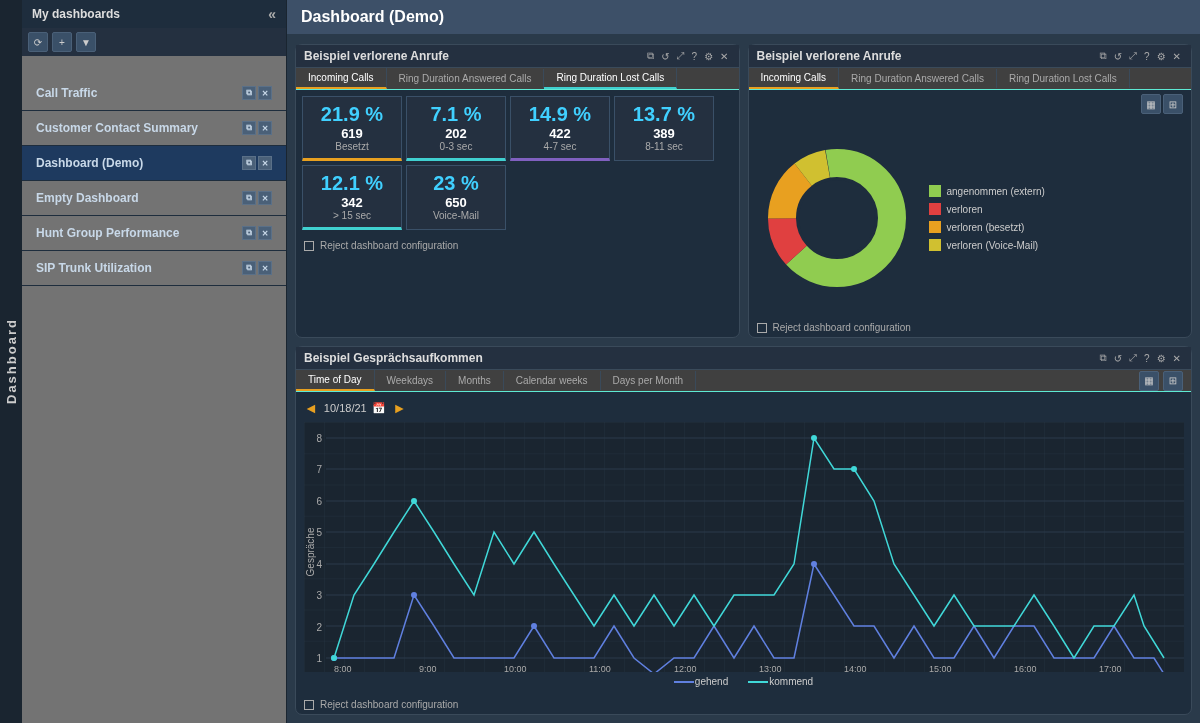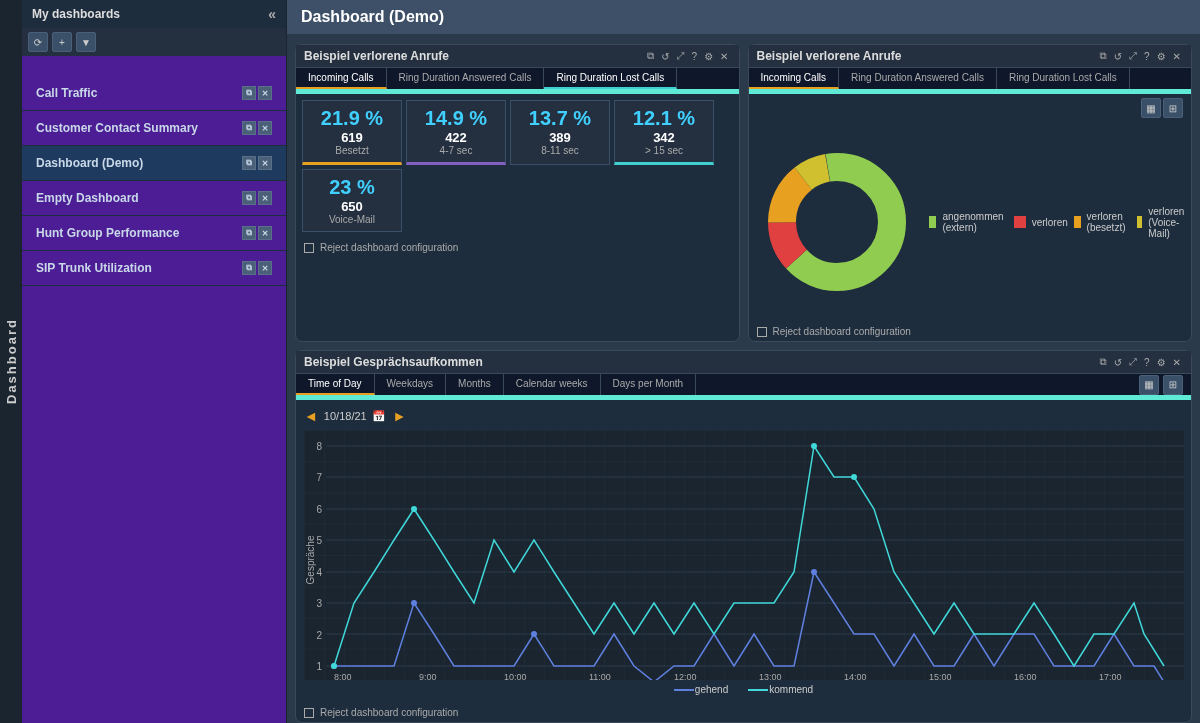--- a/index.html
+++ b/index.html
@@ -7,21 +7,21 @@
 
     
     .sidebar-label {
       width: 22px; background: #1a2530; display: flex; align-items: center; justify-content: center;
       writing-mode: vertical-rl; text-orientation: mixed; transform: rotate(180deg);
       font-size: 13px; font-weight: bold; color: #ccc; letter-spacing: 2px;
     }
 
     
     .left-panel {
-      width: 265px; background: #4c1d95; display: flex; flex-direction: column;
+      width: 265px; background: #737373; display: flex; flex-direction: column;
       border-right: 1px solid #1a2530;
     }
 
     .left-panel-header {
       background: #1e2d3d; padding: 6px 10px; display: flex; justify-content: space-between; align-items: center;
       font-weight: bold; font-size: 12px; color: #ddd;
     }
 
     .left-panel-header .collapse-btn {
       color: #aaa; cursor: pointer; font-size: 14px;
@@ -64,21 +64,21 @@
     }
 
     .widget-header {
       background: #243040; padding: 4px 8px; display: flex; justify-content: space-between; align-items: center;
       border-bottom: 1px solid #3a4a5a;
     }
     .widget-title { font-size: 12px; font-weight: bold; color: #ddd; }
     .widget-controls { display: flex; gap: 3px; align-items: center; }
     .widget-ctrl-btn { font-size: 10px; color: #aaa; cursor: pointer; padding: 0 2px; }
 
-    .widget-tabs { display: flex; background: #0f172a; border-bottom: 5px solid #5eead4; }
+    .widget-tabs { display: flex; background: #404040; border-bottom: 1px solid #5eead4; align-items: center; }
     .widget-tab {
       padding: 4px 12px; font-size: 10px; color: #aaa; cursor: pointer; border-right: 1px solid #3a4a5a;
     }
     .widget-tab.active { color: #fff; border-bottom: 2px solid #e8a020; }
     .widget-tab.active-cyan { color: #fff; border-bottom: 2px solid #40d0d0; }
 
     
     .top-row { display: flex; gap: 8px; }
     .top-row .widget { flex: 1; }
 
@@ -96,21 +96,21 @@
     .stat-label { font-size: 10px; color: #aaa; text-align: center; }
 
     .widget-footer {
       padding: 4px 8px; display: flex; align-items: center; gap: 6px; font-size: 10px; color: #aaa;
     }
     .reject-checkbox { width: 10px; height: 10px; border: 1px solid #aaa; display: inline-block; }
 
     
     .donut-area { display: flex; padding: 8px; gap: 12px; align-items: center; min-height: 200px; }
     .donut-container { position: relative; width: 160px; height: 160px; }
-    .donut-legend { display: flex; gap: 6px; }
+    .donut-legend { display: flex; flex-direction: column; gap: 6px; }
     .legend-item { display: flex; align-items: center; gap: 6px; font-size: 10px; color: #ccc; }
     .legend-color { width: 12px; height: 12px; }
 
     
     .chart-area { padding: 8px; }
     .chart-nav { display: flex; align-items: center; gap: 6px; margin-bottom: 6px; font-size: 11px; color: #ccc; }
     .chart-nav-btn { color: #e8a020; cursor: pointer; font-size: 14px; }
     .chart-body { position: relative; }
     .chart-canvas { display: block; }
     .chart-legend { display: flex; justify-content: center; gap: 20px; margin-top: 4px; font-size: 10px; color: #ccc; }
@@ -203,20 +203,25 @@
         <div class="widget-tabs">
           <div class="widget-tab active">Incoming Calls</div>
           <div class="widget-tab">Ring Duration Answered Calls</div>
           <div class="widget-tab active-cyan" style="border-bottom:2px solid #40d0d0; color:#fff;">Ring Duration Lost Calls</div>
         </div>
         <div class="stats-grid" id="widget1-stats">
         <div class="stat-box orange-border">
               <span class="stat-percent">21.9 %</span>
     <span class="stat-number">619</span>
     <span class="stat-label">Besetzt</span>
+            </div>
+            <div class="stat-box cyan-border">
+              <span class="stat-percent">7.1 %</span>
+    <span class="stat-number">202</span>
+    <span class="stat-label">0-3 sec</span>
             </div>
             <div class="stat-box purple-border">
               <span class="stat-percent">14.9 %</span>
     <span class="stat-number">422</span>
     <span class="stat-label">4-7 sec</span>
             </div>
             <div class="stat-box ">
               <span class="stat-percent">13.7 %</span>
     <span class="stat-number">389</span>
     <span class="stat-label">8-11 sec</span>

